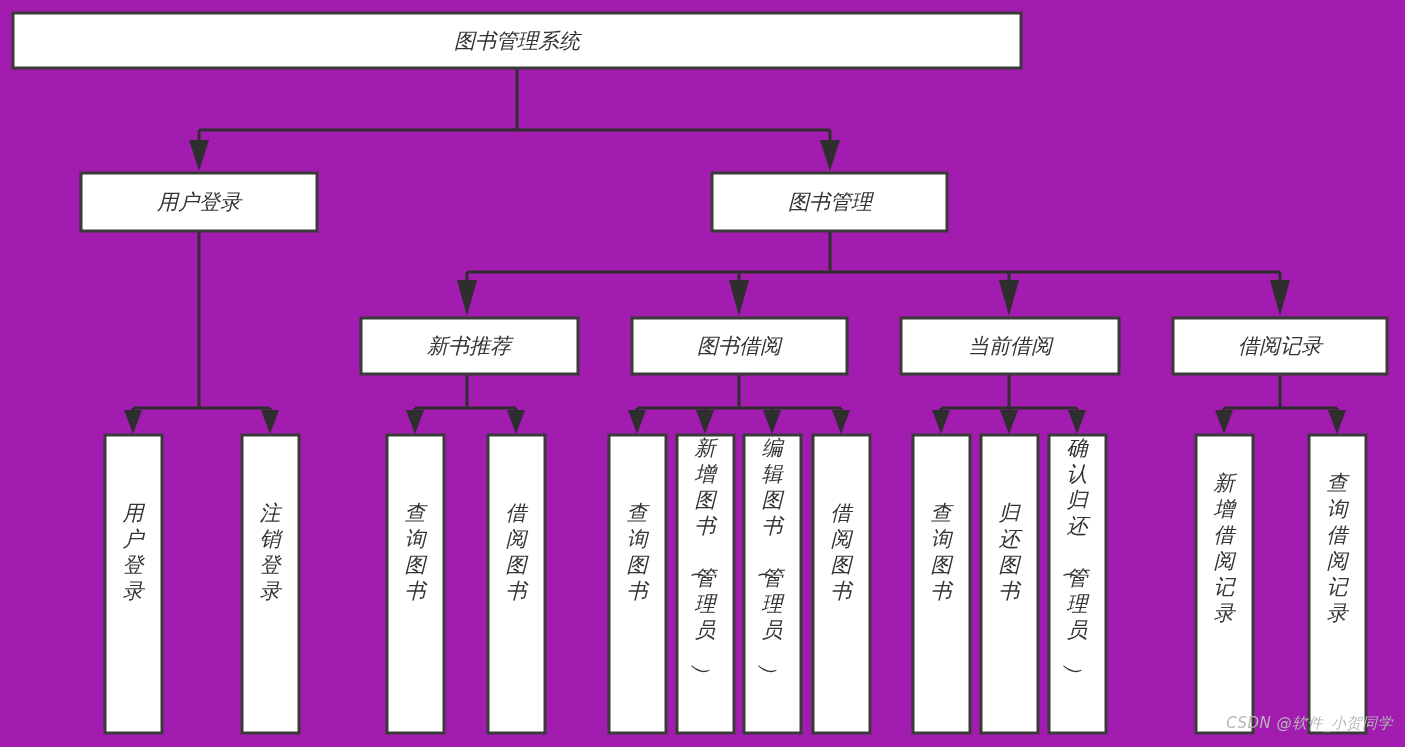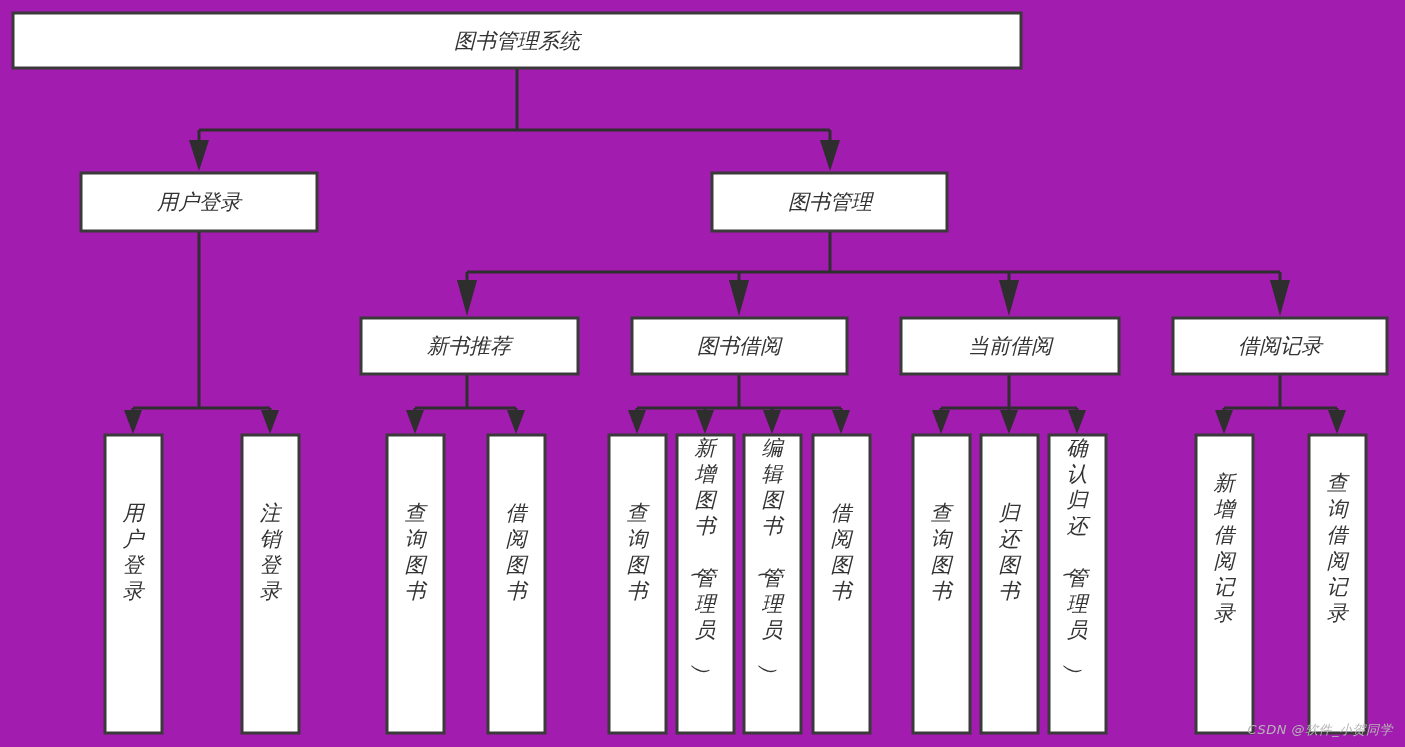--- a/index.html
+++ b/index.html
@@ -51,23 +51,23 @@
   }
   .node-label-v {
     fill: #333333;
     font-family: "DejaVu Sans", "Liberation Sans", sans-serif;
     font-size: 21px;
     text-anchor: middle;
   }
   .watermark {
     position: absolute;
     right: 12px;
-    bottom: 8px;
-    font-family: "DejaVu Sans", "Liberation Sans", sans-serif;
-    font-size: 13px;
+    bottom: 14px;
+    font-family: "DejaVu Sans", "Liberation Sans", sans-serif;
+    font-size: 15px;
     color: #b6b6b6;
     white-space: nowrap;
     letter-spacing: 0.5px;
     pointer-events: none;
   }
 </style>
 </head>
 <body>
 
 <div id="diagram-root">

